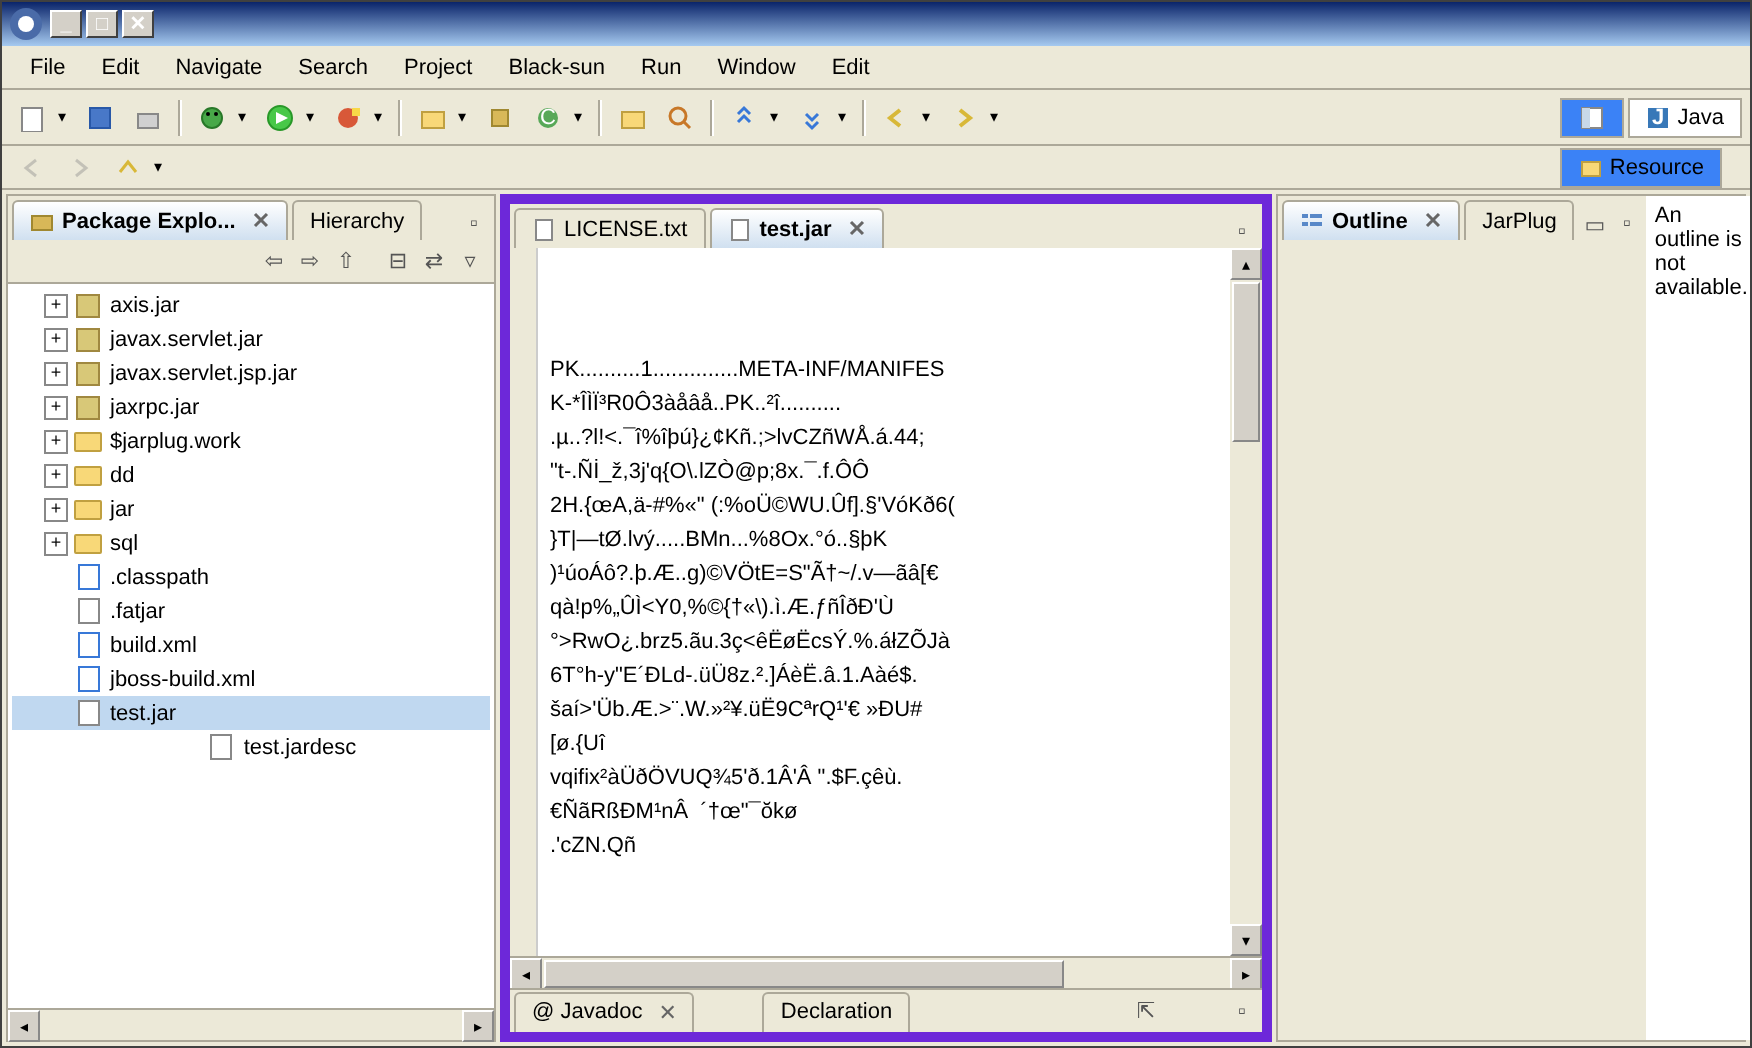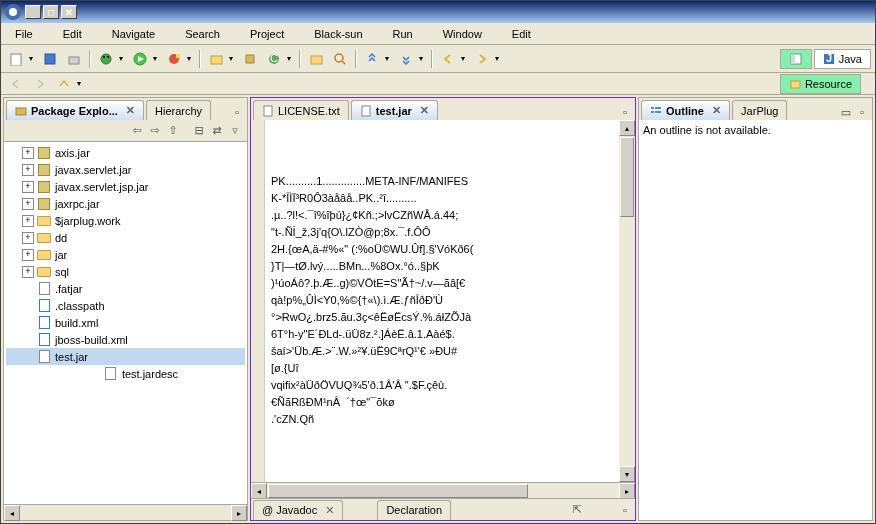--- a/index.html
+++ b/index.html
@@ -3,33 +3,33 @@
 <meta charset="utf-8">
 <style>
 * { margin: 0; padding: 0; box-sizing: border-box; font-family: Tahoma, Arial, sans-serif; font-size: 11px; }
 body { background: #d4d0c8; width: 876px; height: 524px; overflow: hidden; border: 1px solid #404040; }
 .titlebar { height: 22px; background: linear-gradient(to bottom, #0a246a 0%, #a6caf0 100%); display: flex; align-items: center; padding: 0 4px; color: #fff; }
 .titlebar-icon { width: 16px; height: 16px; background: #4a6ba8; border-radius: 50%; margin-right: 4px; display:flex; align-items:center; justify-content:center; }
 .titlebar-icon::before { content: ""; width: 8px; height: 8px; background: #fff; border-radius: 50%; }
 .titlebar-text { flex: 1; font-weight: bold; font-size: 12px; }
 .win-controls { display: flex; gap: 2px; }
 .win-btn { width: 16px; height: 14px; background: #d4d0c8; border: 1px solid #fff; border-right-color: #404040; border-bottom-color: #404040; display: flex; align-items: center; justify-content: center; font-family: Arial; font-size: 10px; font-weight: bold; cursor: pointer; }
-.menubar { height: 22px; background: #ece9d8; display: flex; align-items: center; padding: 0 6px; gap: 14px; border-bottom: 1px solid #aca899; }
+.menubar { height: 22px; background: #ece9d8; display: flex; align-items: center; padding: 0 6px; gap: 2px; border-bottom: 1px solid #aca899; }
 .menu-item { padding: 2px 8px; cursor: pointer; }
 .toolbar { height: 28px; background: #ece9d8; display: flex; align-items: center; padding: 0 4px; gap: 2px; border-bottom: 1px solid #aca899; }
 .tb-btn { width: 22px; height: 22px; display: flex; align-items: center; justify-content: center; cursor: pointer; border: 1px solid transparent; }
 .tb-sep { width: 2px; height: 18px; border-left: 1px solid #aca899; border-right: 1px solid #fff; margin: 0 2px; }
 .tb-drop { width: 8px; font-size: 8px; color: #000; cursor: pointer; }
-.persp-btn { padding: 2px 8px; height: 20px; display: flex; align-items: center; gap: 4px; border: 1px solid #aca899; background: #86efac; cursor: pointer; font-size: 11px; }
+.persp-btn { padding: 2px 8px; height: 20px; display: flex; align-items: center; gap: 4px; border: 1px solid #aca899; background: #3b82f6; cursor: pointer; font-size: 11px; }
 .persp-btn.active { background: #fff; }
 .nav-toolbar { height: 22px; background: #ece9d8; display: flex; align-items: center; padding: 0 4px; gap: 2px; border-bottom: 1px solid #aca899; }
 .main-area { display: flex; height: 428px; background: #ece9d8; padding: 2px; gap: 2px; }
 .left-panel { width: 245px; background: #ece9d8; border: 1px solid #aca899; display: flex; flex-direction: column; }
-.center-panel { flex: 1; background: #737373; border: 1px solid #6d28d9; display: flex; flex-direction: column; }
-.right-panel { width: 235px; background: #ece9d8; border: 1px solid #aca899; display: flex; flex-direction: column; }
+.center-panel { flex: 1; background: #737373; border: 5px solid #6d28d9; display: flex; flex-direction: column; }
+.right-panel { width: 235px; background: #ece9d8; border: 1px solid #aca899; display: flex; flex-direction: row; }
 .view-tabs { height: 22px; display: flex; align-items: flex-end; background: #ece9d8; padding: 0 2px; }
 .view-tab { padding: 2px 8px; height: 20px; display: flex; align-items: center; gap: 4px; border: 1px solid #aca899; border-bottom: none; background: #ece9d8; cursor: pointer; font-size: 11px; border-radius: 3px 3px 0 0; margin-right: 2px; }
 .view-tab.active { background: linear-gradient(to bottom, #fff 0%, #d0e0f0 100%); font-weight: bold; }
 .tab-close { margin-left: 4px; cursor: pointer; color: #666; }
 .view-toolbar { height: 22px; background: #ece9d8; display: flex; align-items: center; justify-content: flex-end; padding: 0 4px; gap: 2px; border-bottom: 1px solid #aca899; }
 .mini-btn { width: 16px; height: 16px; cursor: pointer; display: flex; align-items: center; justify-content: center; color: #555; }
 .tree { flex: 1; background: #fff; overflow: auto; padding: 2px; }
 .tree-item { display: flex; align-items: center; height: 17px; padding-left: 4px; cursor: pointer; white-space: nowrap; }
 .tree-item.selected { background: #c0d8f0; }
 .expander { width: 12px; height: 12px; border: 1px solid #888; background: #fff; display: flex; align-items: center; justify-content: center; font-size: 9px; margin-right: 2px; cursor: pointer; line-height: 1; }
@@ -297,30 +297,30 @@
         <div class="tree-item" style="padding-left: 16px;">
           <div class="expander">+</div>
           <div class="tree-icon">
             <div class="icon-folder"></div>
           </div>
           <span>sql</span>
         </div>
         <div class="tree-item" style="padding-left: 16px;">
           <div class="expander-none"></div>
           <div class="tree-icon">
+            <div class="icon-xml"></div>
+          </div>
+          <span>.classpath</span>
+        </div>
+        <div class="tree-item" style="padding-left: 16px;">
+          <div class="expander-none"></div>
+          <div class="tree-icon">
             <div class="icon-file"></div>
           </div>
           <span>.fatjar</span>
-        </div>
-        <div class="tree-item" style="padding-left: 16px;">
-          <div class="expander-none"></div>
-          <div class="tree-icon">
-            <div class="icon-xml"></div>
-          </div>
-          <span>.classpath</span>
         </div>
         <div class="tree-item" style="padding-left: 16px;">
           <div class="expander-none"></div>
           <div class="tree-icon">
             <div class="icon-xml"></div>
           </div>
           <span>build.xml</span>
         </div>
         <div class="tree-item" style="padding-left: 16px;">
           <div class="expander-none"></div>

